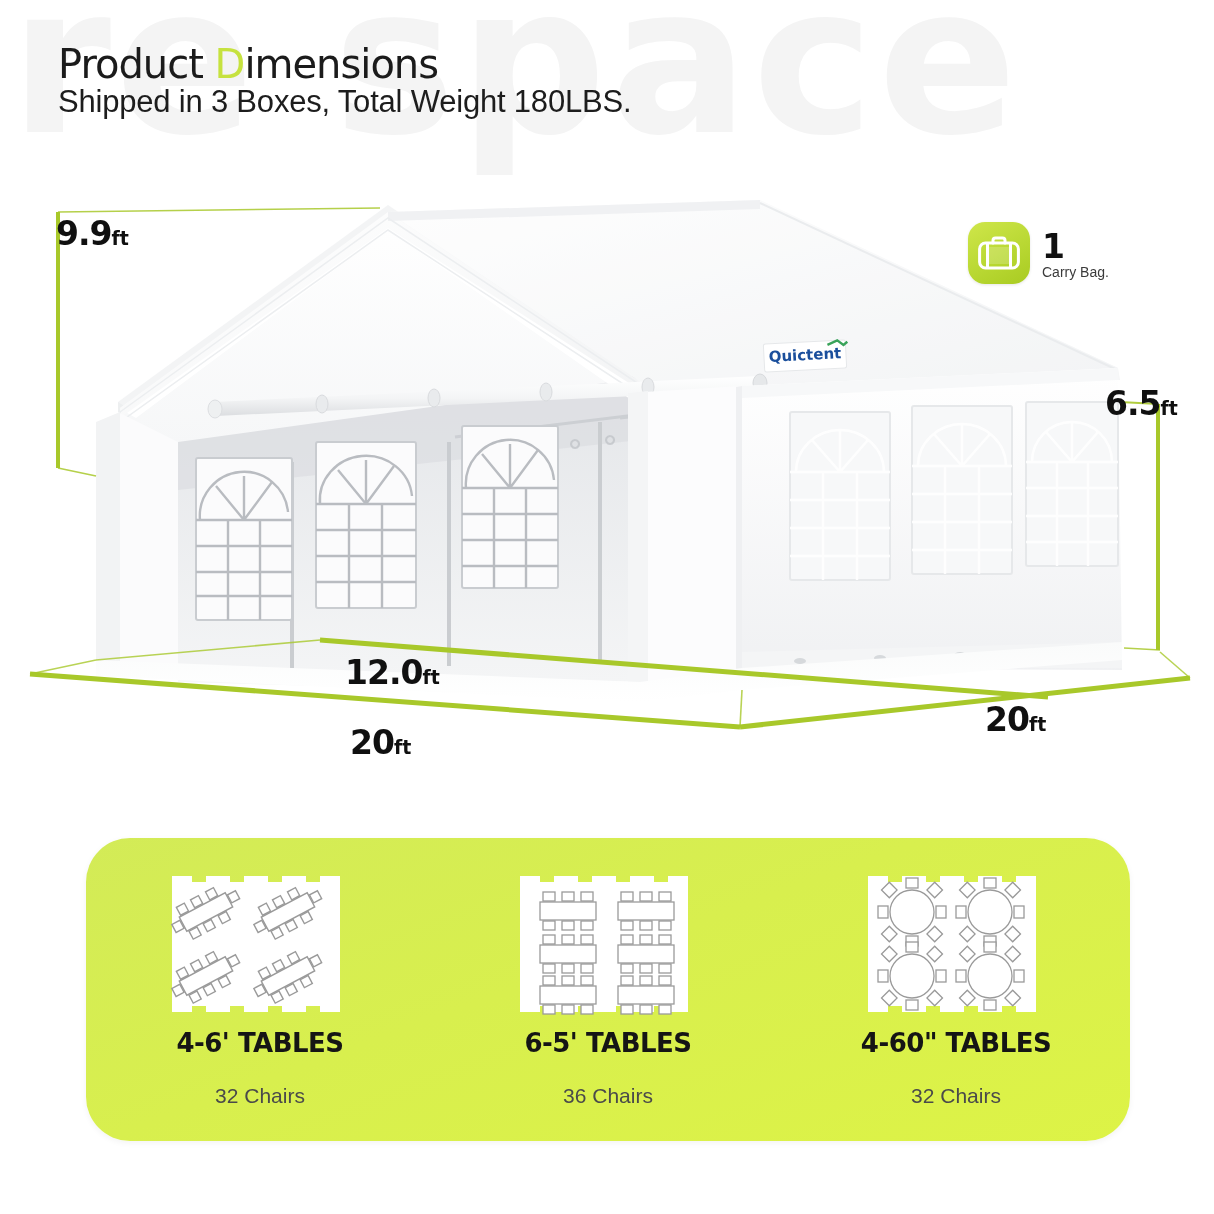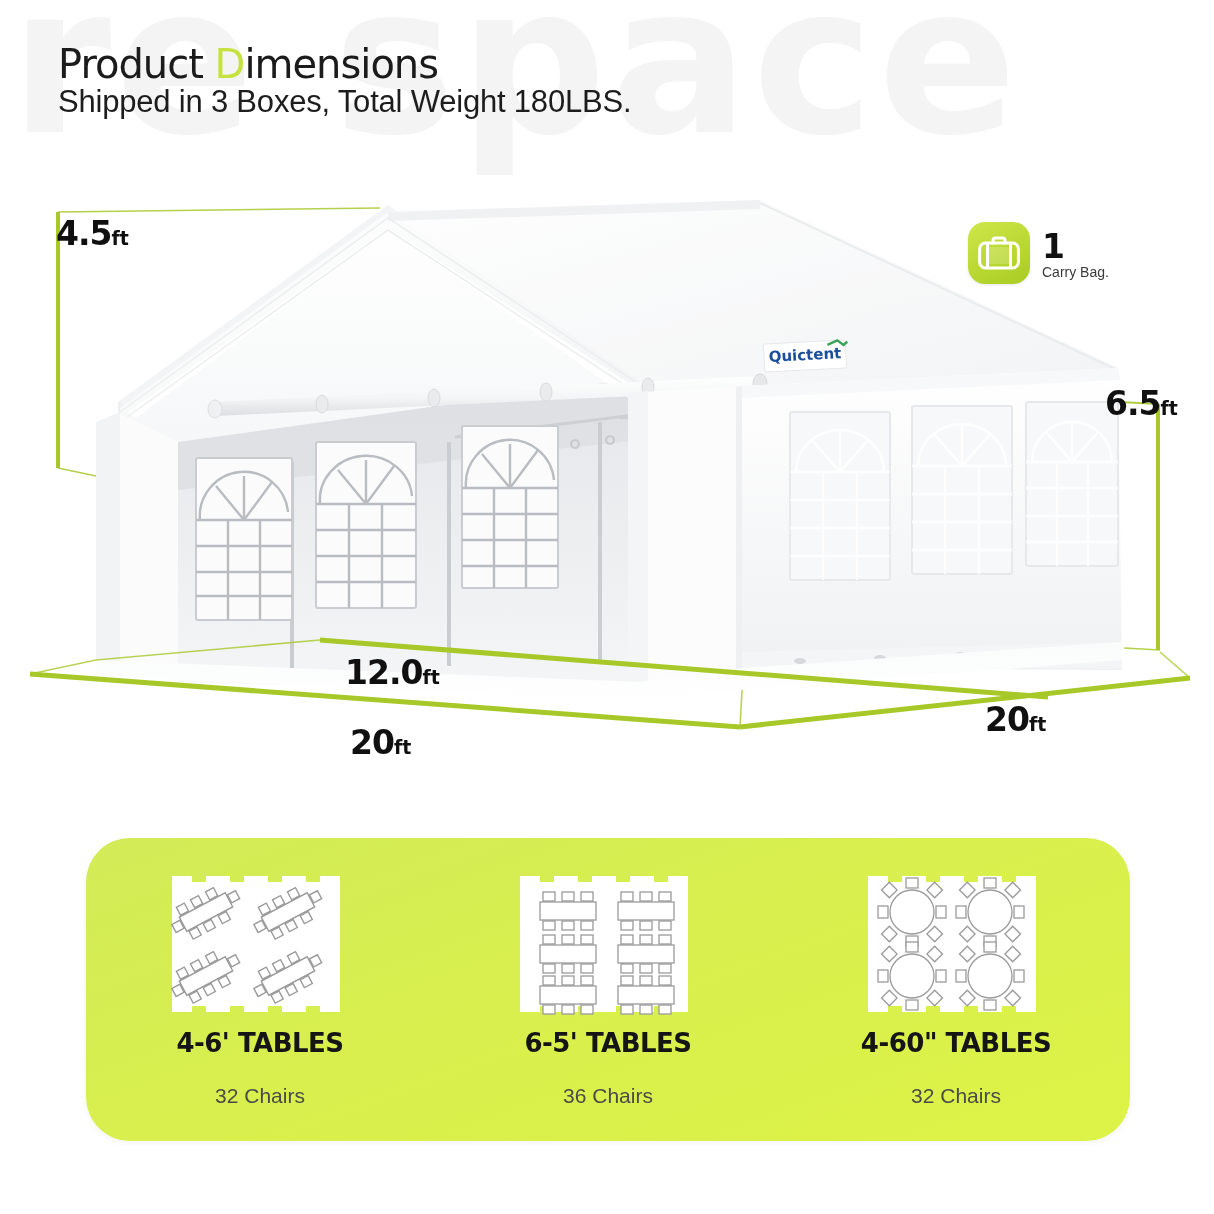--- a/index.html
+++ b/index.html
@@ -319,21 +319,21 @@
 
         <line x1="30" y1="484" x2="96" y2="470" stroke-width="1.6" opacity="0.8"></line>
         <line x1="96" y1="470" x2="320" y2="450" stroke-width="1.6" opacity="0.8"></line>
         <line x1="1190" y1="488" x2="1160" y2="462" stroke-width="1.6" opacity="0.8"></line>
         <line x1="740" y1="537" x2="742" y2="500" stroke-width="1.6" opacity="0.8"></line>
       </g>
     </svg>
   </div>
 
   <div class="dim dim-h">
-    <span class="num">4.5</span><span class="unit">ft</span>
+    <span class="num">9.9</span><span class="unit">ft</span>
   </div>
   <div class="dim dim-w">
     <span class="num">6.5</span><span class="unit">ft</span>
   </div>
   <div class="dim dim-in">
     <span class="num">12.0</span><span class="unit">ft</span>
   </div>
   <div class="dim dim-f">
     <span class="num">20</span><span class="unit">ft</span>
   </div>

